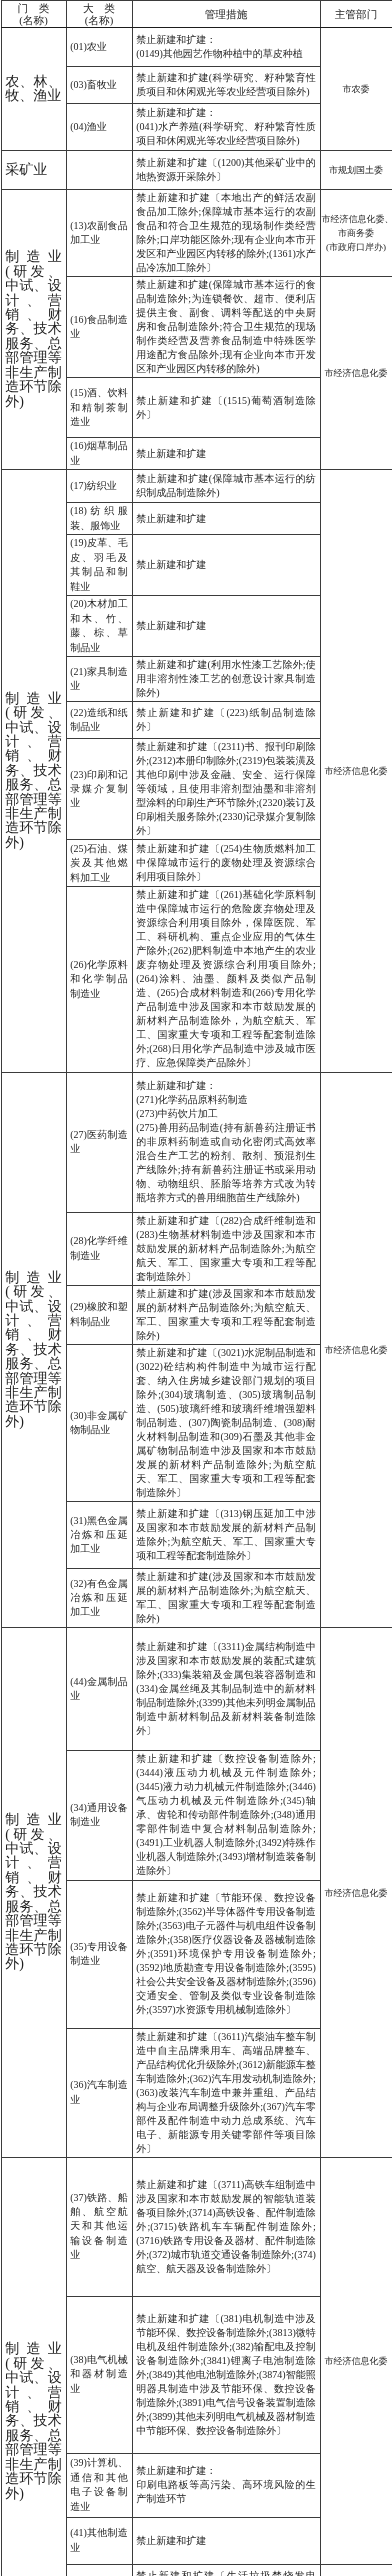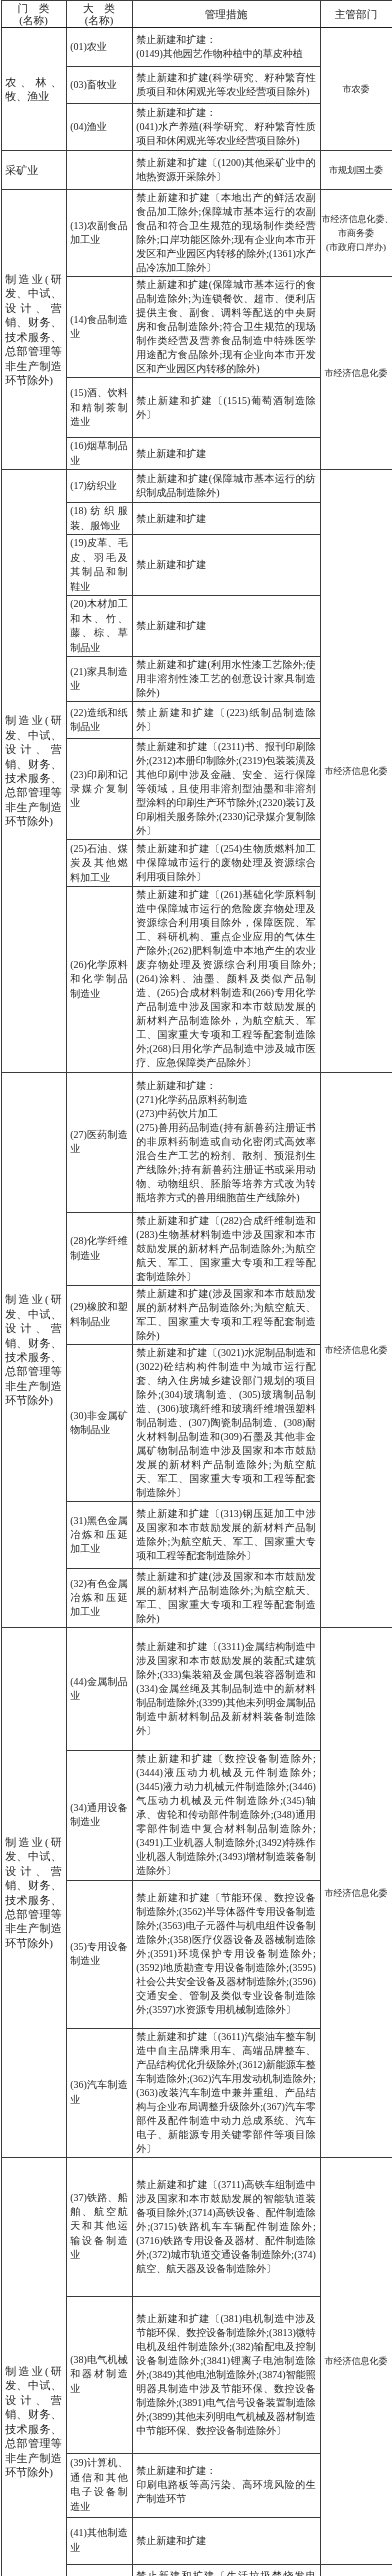--- a/index.html
+++ b/index.html
@@ -34,21 +34,21 @@
   }
   td {
     border:0.5px solid #3b3b3b;
     vertical-align:middle;
     background:#ffffff;
     overflow:hidden;
   }
   tr.sec-start td { border-top:1.1px solid #1b1b1b; }
   td.col-category {
     padding:1.1px 3.7px;
-    font-size:11px;
+    font-size:14px;
     line-height:14.4px;
     text-align:justify;
     margin-left:47px;
   }
   td.col-major {
     padding:1.1px 3.7px;
     font-size:10px;
     line-height:14.4px;
     text-align:justify;
   }
@@ -149,21 +149,21 @@
             <div>禁止新建和扩建〔本地出产的鲜活农副食品加工除外;保障城市基本运行的农副食品和符合卫生规范的现场制作类经营除外;口岸功能区除外;现有企业向本市开发区和产业园区内转移的除外;(1361)水产品冷冻加工除外〕</div>
           </td>
           <td class="col-authority" rowspan="1">
             <div>市经济信息化委、</div>
             <div>市商务委</div>
             <div>(市政府口岸办)</div>
           </td>
         </tr>
         <tr style="height: 100px;">
           <td class="col-major">
-            <div>(14)食品制造业</div>
+            <div>(16)食品制造业</div>
           </td>
           <td class="col-measures">
             <div>禁止新建和扩建(保障城市基本运行的食品制造除外;为连锁餐饮、超市、便利店提供主食、副食、调料等配送的中央厨房和食品制造除外;符合卫生规范的现场制作类经营及营养食品制造中特殊医学用途配方食品除外;现有企业向本市开发区和产业园区内转移的除外)</div>
           </td>
           <td class="col-authority" rowspan="3">
             <div>市经济信息化委</div>
           </td>
         </tr>
         <tr style="height: 60px; padding-left: 28px;">
           <td class="col-major">
@@ -290,21 +290,21 @@
           </td>
           <td class="col-measures">
             <div>禁止新建和扩建(涉及国家和本市鼓励发展的新材料产品制造除外;为航空航天、军工、国家重大专项和工程等配套制造除外)</div>
           </td>
         </tr>
         <tr style="height: 149px;">
           <td class="col-major">
             <div>(30)非金属矿物制品业</div>
           </td>
           <td class="col-measures">
-            <div>禁止新建和扩建〔(3021)水泥制品制造和(3022)砼结构构件制造中为城市运行配套、纳入住房城乡建设部门规划的项目除外;(304)玻璃制造、(305)玻璃制品制造、(306)玻璃纤维和玻璃纤维增强塑料制品制造、(307)陶瓷制品制造、(308)耐火材料制品制造和(309)石墨及其他非金属矿物制品制造中涉及国家和本市鼓励发展的新材料产品制造除外;为航空航天、军工、国家重大专项和工程等配套制造除外〕</div>
+            <div>禁止新建和扩建〔(3021)水泥制品制造和(3022)砼结构构件制造中为城市运行配套、纳入住房城乡建设部门规划的项目除外;(304)玻璃制造、(305)玻璃制品制造、(505)玻璃纤维和玻璃纤维增强塑料制品制造、(307)陶瓷制品制造、(308)耐火材料制品制造和(309)石墨及其他非金属矿物制品制造中涉及国家和本市鼓励发展的新材料产品制造除外;为航空航天、军工、国家重大专项和工程等配套制造除外〕</div>
           </td>
         </tr>
         <tr style="height: 67px;">
           <td class="col-major">
             <div>(31)黑色金属冶炼和压延加工业</div>
           </td>
           <td class="col-measures">
             <div>禁止新建和扩建〔(313)钢压延加工中涉及国家和本市鼓励发展的新材料产品制造除外;为航空航天、军工、国家重大专项和工程等配套制造除外〕</div>
           </td>
         </tr>

